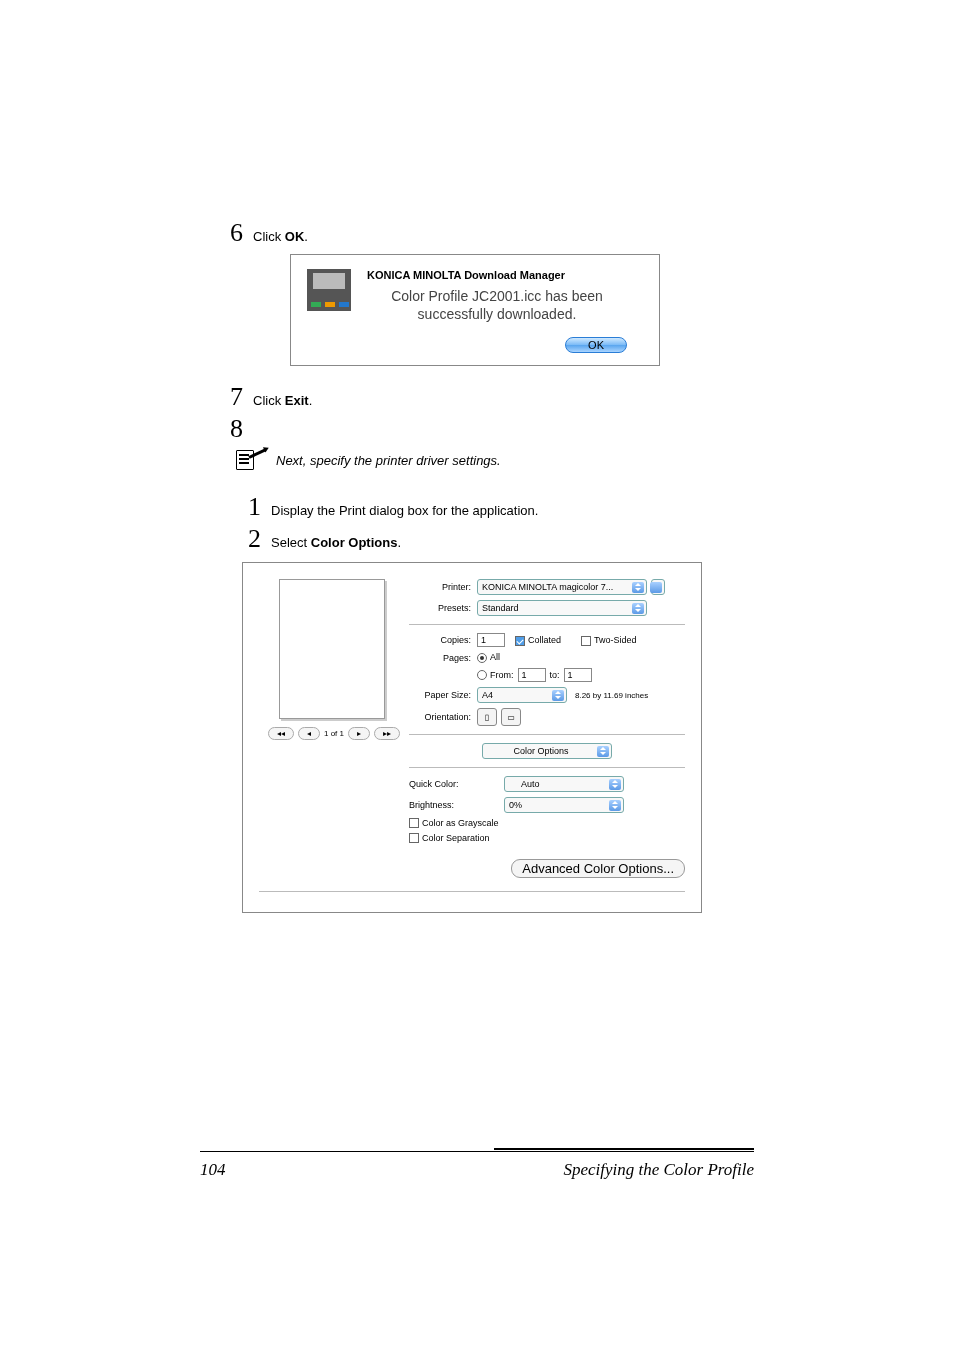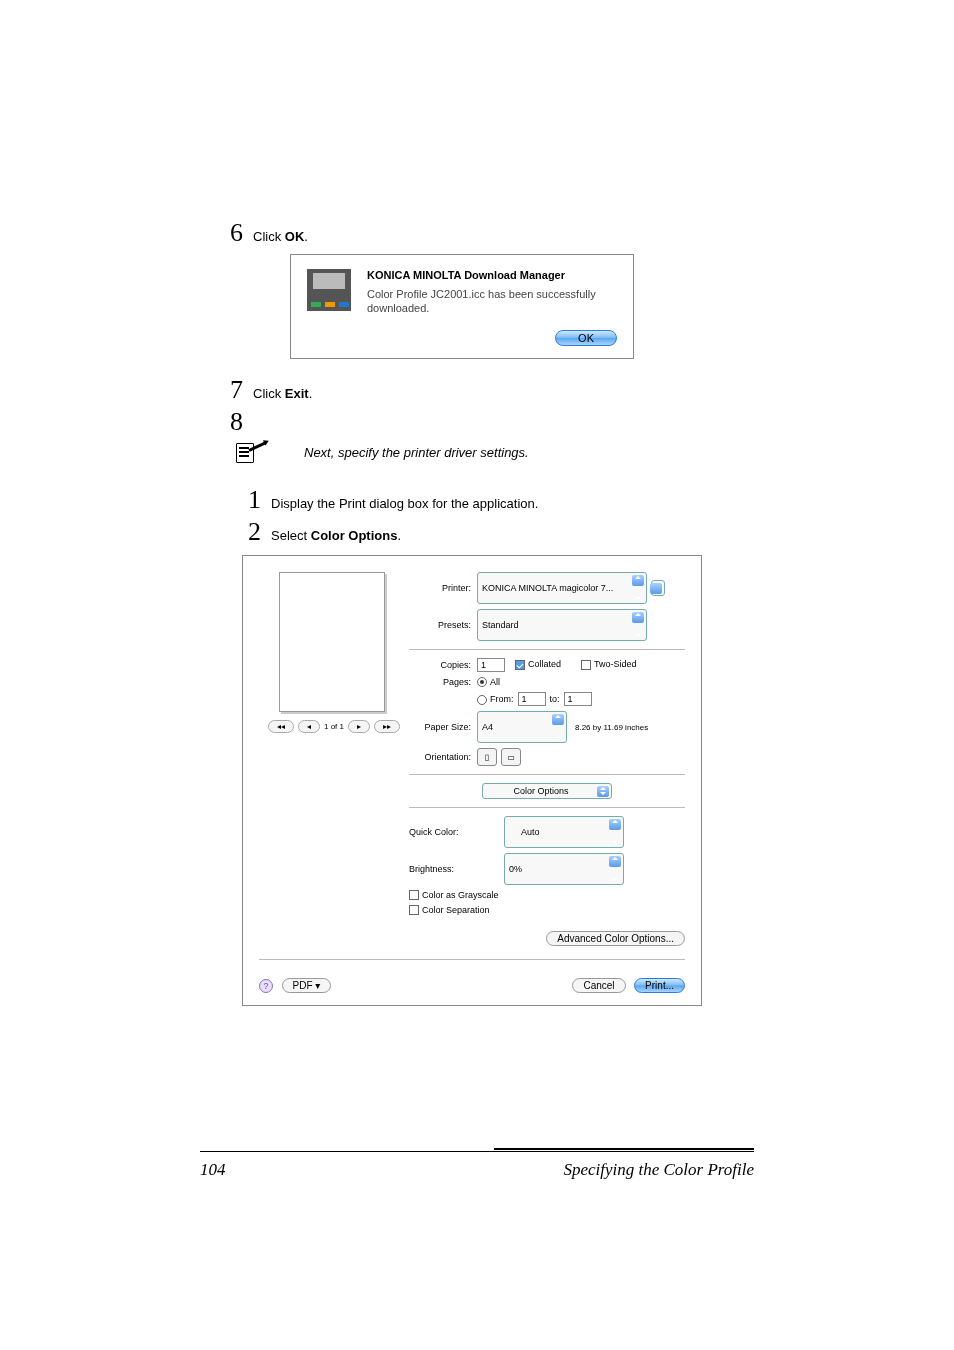--- a/index.html
+++ b/index.html
@@ -15,48 +15,48 @@
     padding: 220px 200px 0 230px;
   }
   .step-line { display: flex; align-items: baseline; margin-bottom: 6px; }
   .step-num { font-size: 26px; font-family: Georgia, serif; margin-right: 10px; line-height: 1; }
   .step-text { font-size: 13px; }
   .step-text b { font-weight: bold; }
   
   
   .dialog1 {
     border: 1px solid #888;
-    width: 344px;
+    width: 370px;
     margin: 8px 0 18px 60px;
-    padding: 14px 16px 12px 16px;
+    padding: 14px 32px 12px 16px;
     font-size: 11px;
     background: #fff;
   }
   .dialog1 .row1 { display: flex; }
   .dialog1 .icon-wrap { width: 60px; flex-shrink: 0; }
   .dialog1 .icon-printer { width: 44px; height: 42px; background: #555; position: relative; }
   .dialog1 .icon-printer::before {
     content: ""; position: absolute; top: 4px; left: 6px; right: 6px; height: 16px;
     background: #bbb;
   }
   .dialog1 .icon-printer::after {
     content: ""; position: absolute; bottom: 4px; left: 4px; width: 10px; height: 5px;
     background: #3a5;
     box-shadow: 14px 0 0 #e90, 28px 0 0 #27c;
   }
   .dialog1 .txt h4 { font-size: 11px; font-weight: bold; margin-bottom: 6px; }
-  .dialog1 .txt p { font-size: 11px; color: #444; line-height: 1.3; }
+  .dialog1 .txt p { font-size: 14px; color: #444; line-height: 1.3; text-align: center; }
   .dialog1 .ok-row { text-align: right; margin-top: 14px; }
   .btn-aqua {
     display: inline-block; border: 1px solid #2a7dd6; border-radius: 11px;
     padding: 1px 22px; font-size: 11px; color: #000;
     background: linear-gradient(#cfe9ff,#7dbcf7 48%,#5aa6ef 52%,#a9d4ff);
   }
   
-  .note-row { display: flex; align-items: center; margin: 8px 0 24px 6px; gap: 28px; }
+  .note-row { display: flex; align-items: center; margin: 8px 0 24px 6px; }
   .note-icon {
     width: 32px; height: 20px; flex-shrink: 0; margin-right: 8px; position: relative;
   }
   .note-icon::before{
     content:""; position:absolute; left:0; top:0; width:16px; height:18px;
     border:1.5px solid #000; border-radius:1px;
   }
   .note-icon::after{
     content:""; position:absolute; left:3px; top:4px; width:10px; height:2px;
     background:#000;
@@ -90,21 +90,21 @@
   .d2left { width: 150px; flex-shrink: 0; }
   .preview-box {
     width: 106px; height: 140px; border: 1px solid #999;
     box-shadow: 2px 2px 0 #ccc;
     margin-left: 20px;
   }
   .d2right { flex: 1; }
   .select {
     display:inline-flex; align-items:center;
     border:1px solid #7aa; border-radius:3px;
-    background:#f8f8f8; height:32px; padding:0 4px;
+    background:#f8f8f8; height:16px; padding:0 4px;
     position:relative; font-size:9px;
   }
   .select::after{
     content:""; position:absolute; right:2px; top:2px; width:12px; height:11px;
     background:linear-gradient(#a8d0ff,#5c9ae6); border-radius:2px;
   }
   .select .arr{
     position:absolute; right:5px; top:3px; z-index:1;
     width:0;height:0;border-left:3px solid transparent;border-right:3px solid transparent;
     border-bottom:3px solid #fff;
@@ -132,21 +132,21 @@
   .pill-sel::after{
     content:""; position:absolute; right:2px; top:2px; width:12px; height:11px;
     background:linear-gradient(#a8d0ff,#5c9ae6); border-radius:2px;
   }
   .pill-sel .arr{position:absolute;right:5px;top:3px;width:0;height:0;border-left:3px solid transparent;border-right:3px solid transparent;border-bottom:3px solid #fff;z-index:1;}
   .pill-sel .arr2{position:absolute;right:5px;bottom:3px;width:0;height:0;border-left:3px solid transparent;border-right:3px solid transparent;border-top:3px solid #fff;z-index:1;}
   .nav-btns{display:flex;gap:4px;justify-content:center;margin-top:8px;font-size:8px;align-items:center;}
   .nav-btn{border:1px solid #aaa;border-radius:8px;padding:0 8px;height:13px;display:inline-flex;align-items:center;background:#f5f5f5;}
   .d2-footer{display:flex;justify-content:space-between;align-items:center;margin-top:18px;}
   .help-q{width:14px;height:14px;border:1px solid #8a6fc4;border-radius:50%;display:inline-flex;align-items:center;justify-content:center;font-size:9px;color:#6a4fb0;background:#e8dfff;margin-right:6px;}
-  .oval-btn{border:1px solid #999;border-radius:9px;padding:1px 10px;font-size:10px;background:#f5f5f5;display:inline-block;}
+  .oval-btn{border:1px solid #999;border-radius:9px;padding:1px 10px;font-size:13px;background:#f5f5f5;display:inline-block;}
   .oval-btn.primary{border-color:#2a7dd6;background:linear-gradient(#cfe9ff,#7dbcf7 48%,#5aa6ef 52%,#a9d4ff);}
 
   
   .page-footer{
     position:absolute; bottom:170px; left:200px; right:200px;
     border-top:1px solid #000; padding-top:8px;
     display:flex; justify-content:space-between; align-items:baseline;
     font-style:italic; font-family: Georgia, 'Times New Roman', serif;
   }
   .page-footer hr.accent{position:absolute;top:-4px;right:0;width:260px;border:none;border-top:2px solid #000;}
@@ -311,30 +311,20 @@
         <div class="d2row">
           <span class="chk"></span>
             <span>Color Separation</span>
         </div>
         <div class="d2row" style="justify-content:flex-end;margin-top:16px;">
           <span class="oval-btn">Advanced Color Options...</span>
         </div>
       </div>
     </div>
     <hr class="hr-line">
-    <div class="d2-footer">
-      <div>
-        <span class="help-q">?</span>
-        <span class="oval-btn">PDF ▾</span>
-      </div>
-      <div>
-        <span class="oval-btn">Cancel</span>
-        <span class="oval-btn primary" style="margin-left:6px;">Print...</span>
-      </div>
-    </div>
   </div>
 
 </div>
 
 <div class="page-footer">
   <hr class="accent">
   <span class="page-num">104</span>
   <span class="page-foot-title">Specifying the Color Profile</span>
 </div>
 

